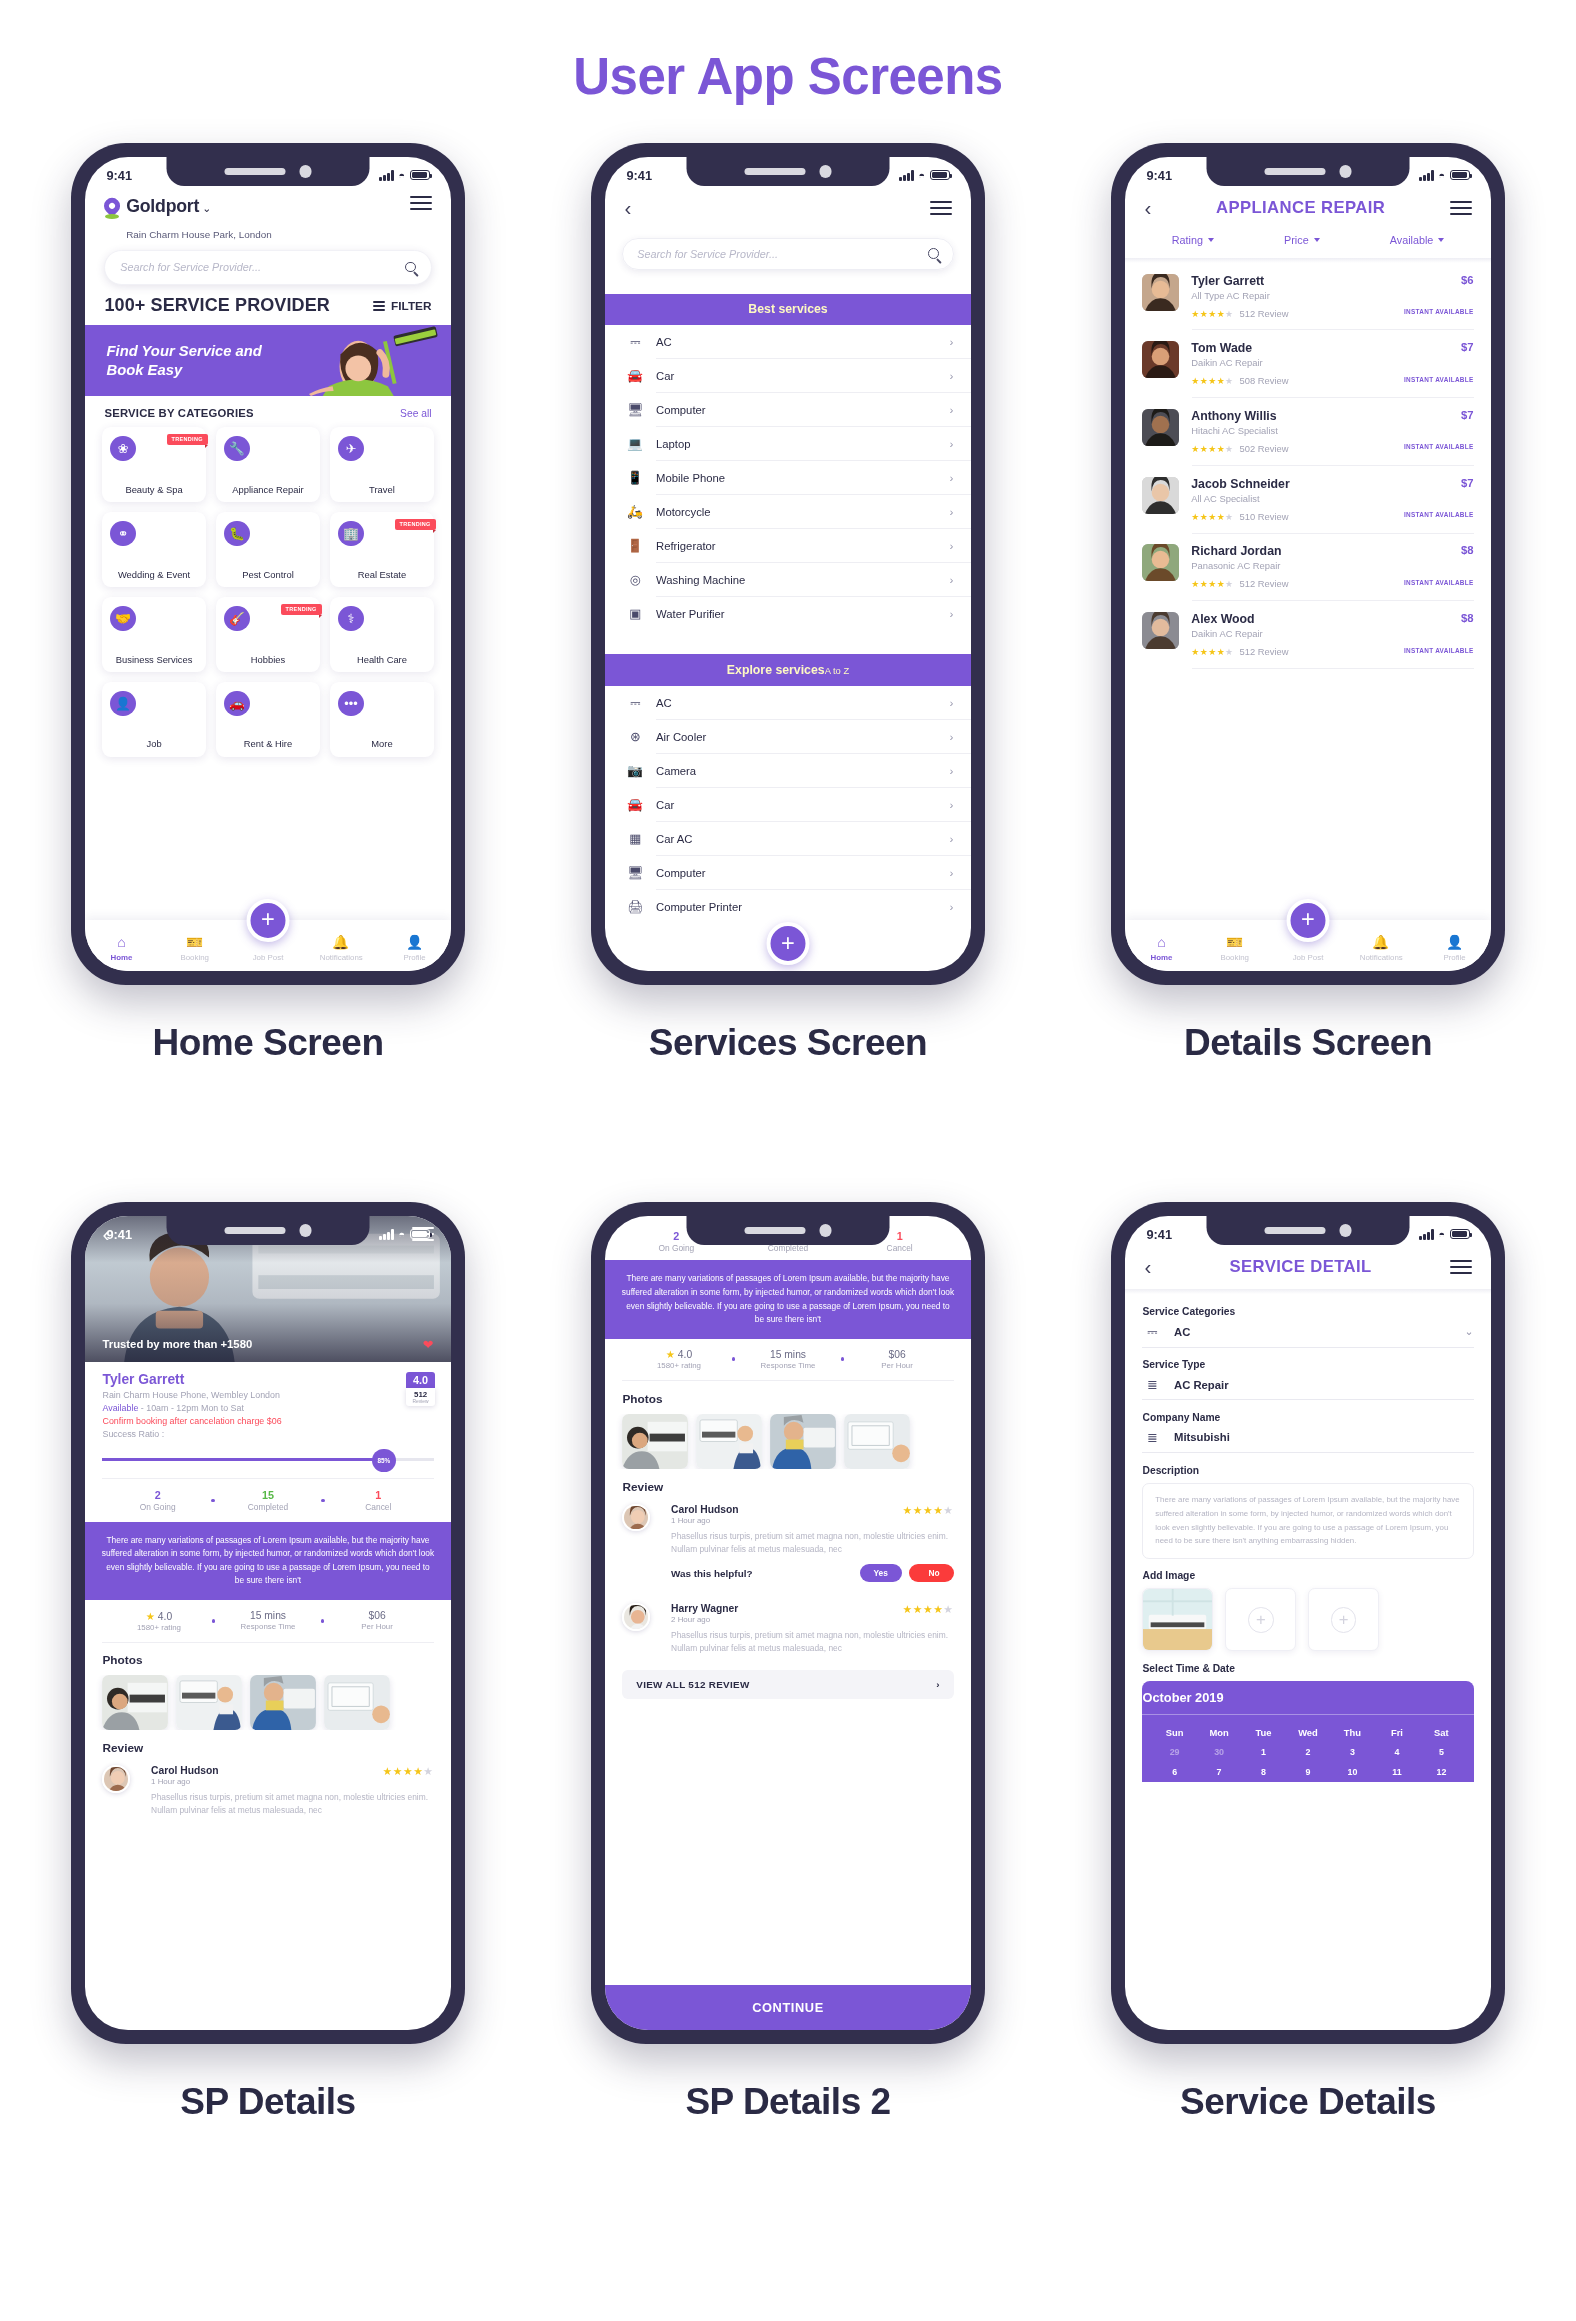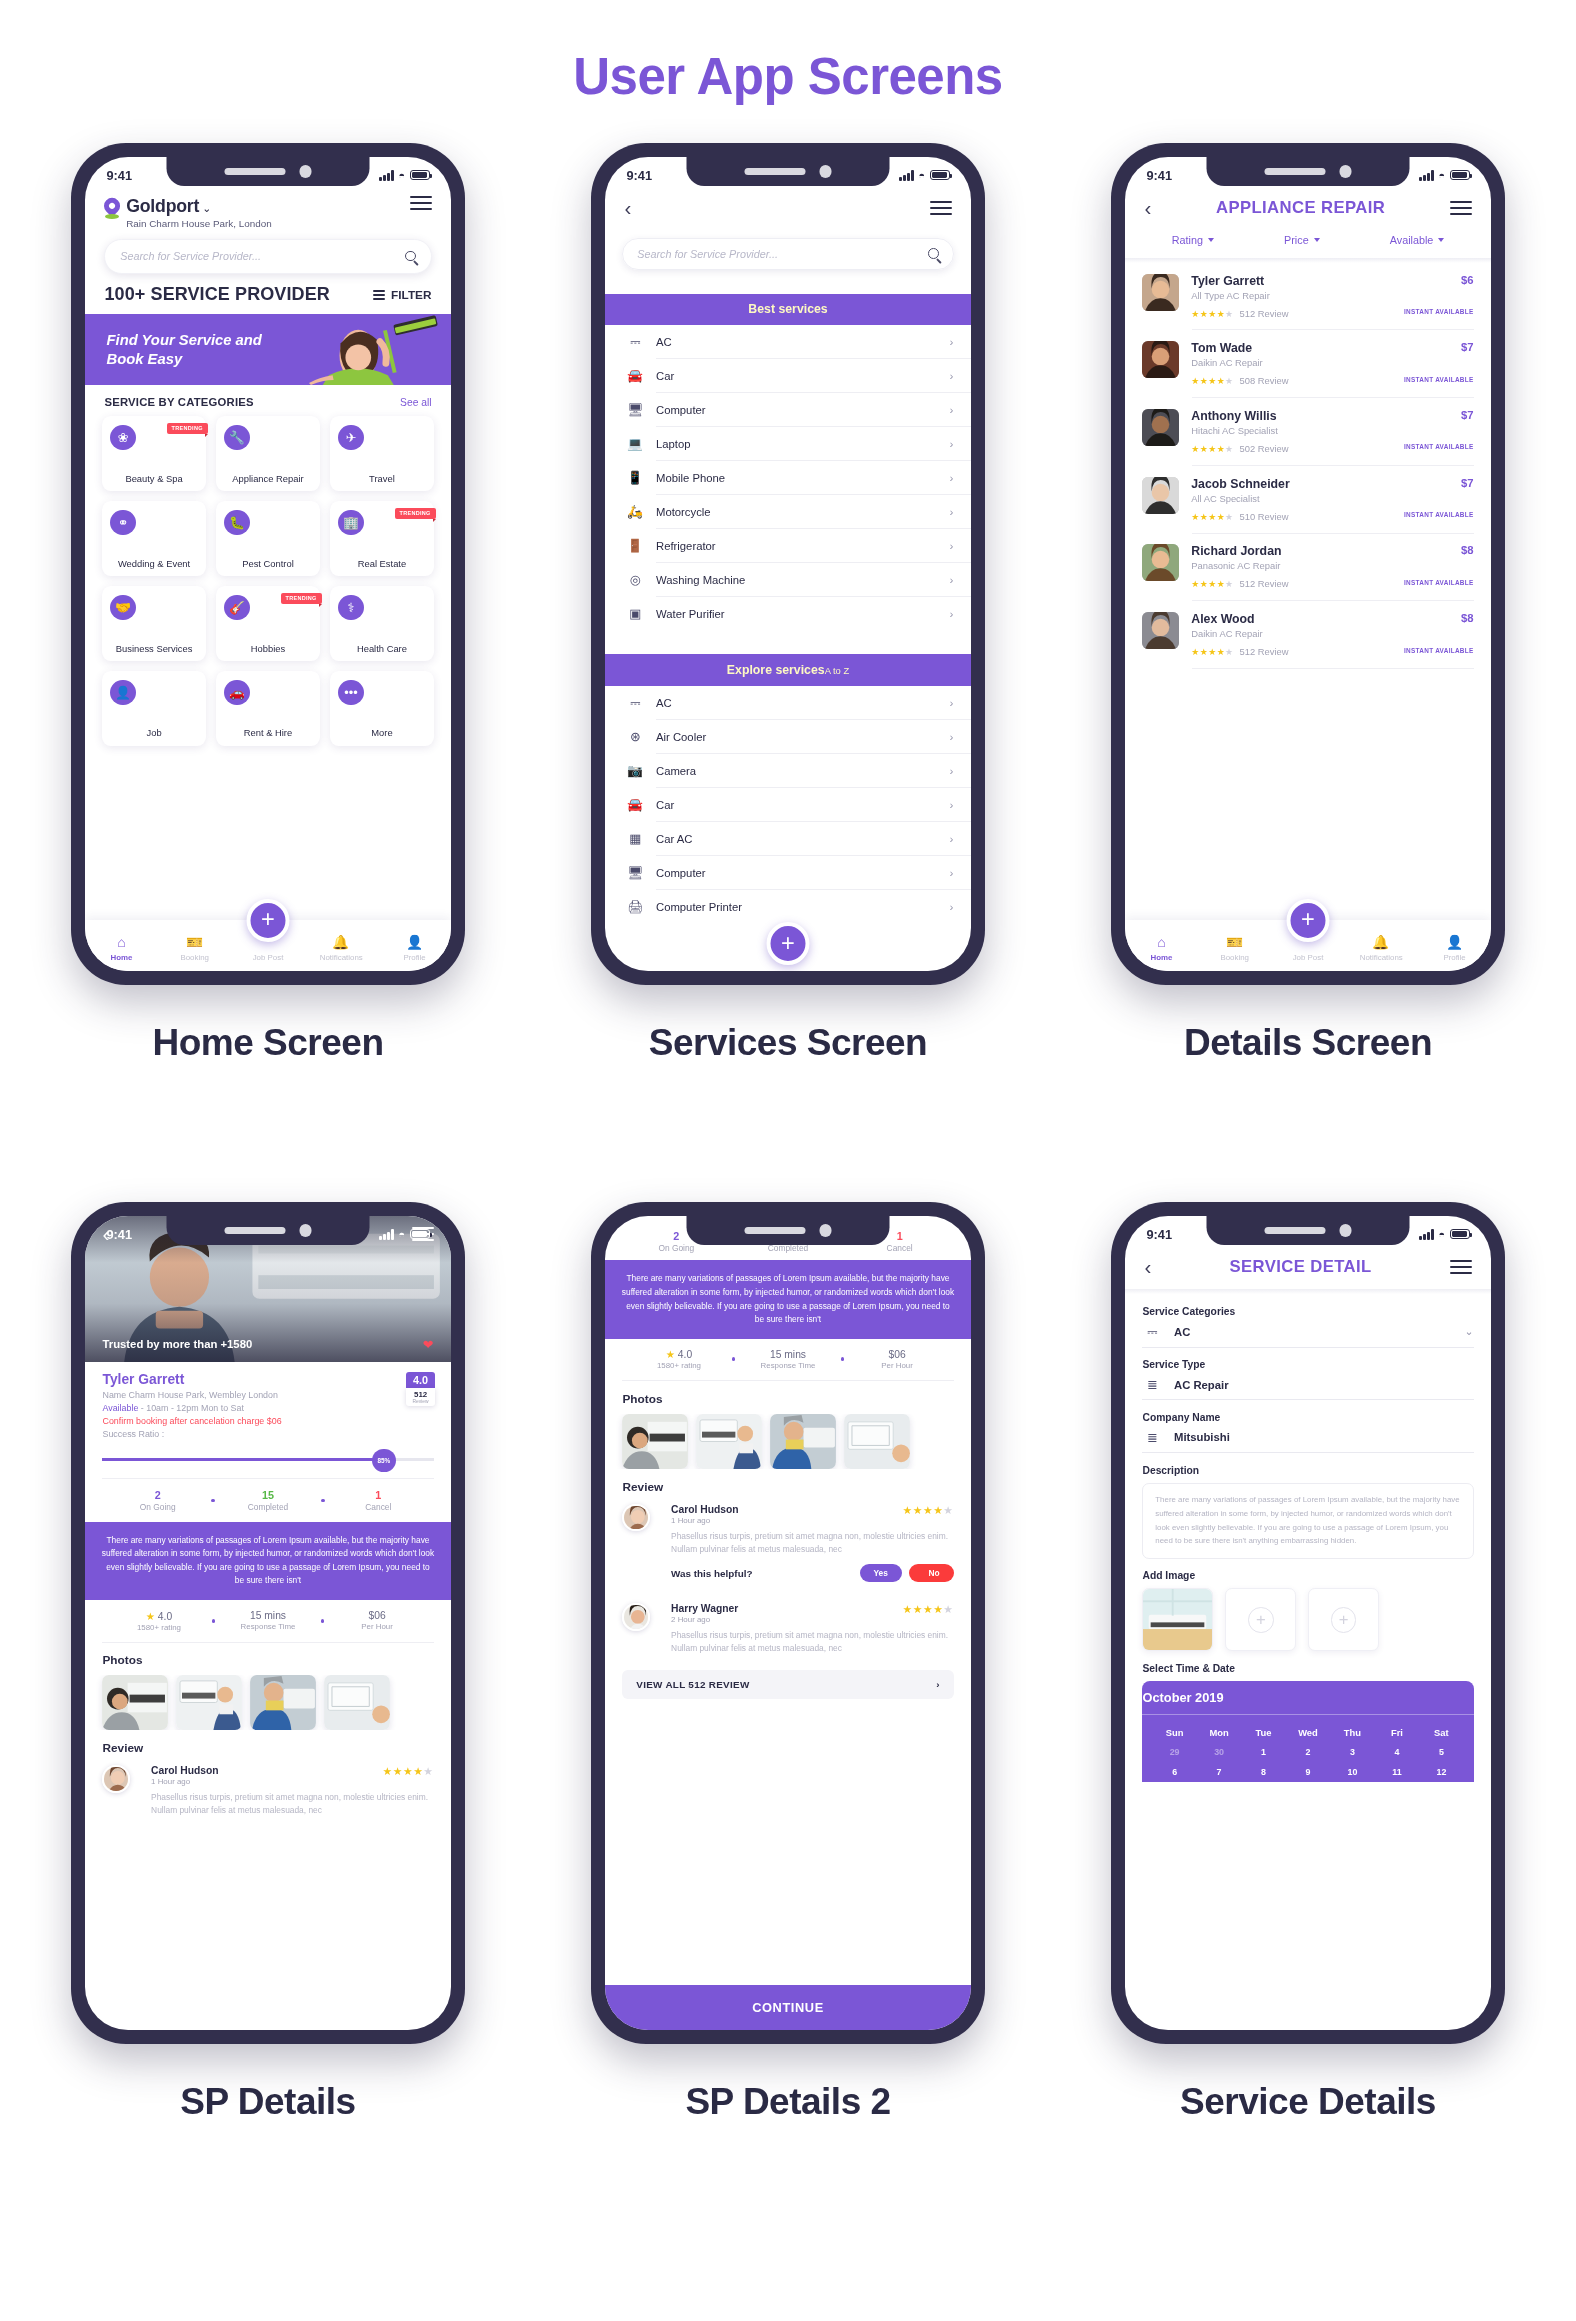--- a/index.html
+++ b/index.html
@@ -88,21 +88,21 @@
   
   .home-top { padding: 5.9px 19.7px 0; }
   .brand-row { display:flex; align-items:flex-start; justify-content:space-between; }
   .brand { display:flex; align-items:flex-start; gap:5.9px; }
   .pin { width:15.8px; height:21.7px; position:relative; flex:0 0 auto; margin-top:2px; }
   .pin .head{position:absolute;top:0;left:0;width:15.8px;height:15.8px;border-radius:50% 50% 50% 0;background:#7b56d6;transform:rotate(-45deg)}
   .pin .head::after{content:"";position:absolute;top:4.5px;left:4.5px;width:6.3px;height:6.3px;border-radius:50%;background:#fff}
   .pin .base{position:absolute;bottom:0;left:1px;width:13.8px;height:4.9px;border-radius:50%;background:#8dc63f}
   .brand-name { font-size:17.7px; font-weight:bold; color:#2b2b45; letter-spacing:-0.2px; }
   .brand-caret { font-size:10.8px; color:#2b2b45; margin-left:3px; }
-  .brand-sub { font-size:9.9px; color:#5a5a78; margin-top:1px; }
+  .brand-sub { font-size:9.9px; color:#5a5a78; margin-top:12px; }
   .search-box {
     margin: 9.9px 19.7px 0; height: 35px; border-radius: 19.7px; background:#fff;
     box-shadow: 0 2px 8.9px rgba(60,50,110,.13); border:1px solid #f1f1f6;
     display:flex; align-items:center; justify-content:space-between; padding: 0 14.8px;
   }
   .search-ph { font-size: 10.8px; color:#b7b7c8; font-style: italic; }
   .mag { width:10.8px; height:10.8px; border:1.6px solid #4b4b66; border-radius:50%; position:relative; }
   .mag::after{content:"";position:absolute;right:-3.9px;bottom:-3.4px;width:5.9px;height:1.8px;background:#4b4b66;transform:rotate(45deg);border-radius:1px}
   .sp-row { display:flex; align-items:center; justify-content:space-between; padding: 10.8px 19.7px 8.9px; }
   .sp-count { font-size:18px; font-weight:bold; color:#2b2b45; letter-spacing:0.1px; }
@@ -830,21 +830,21 @@
               </span>
           </div>
           <div class="trusted">
             <span class="t">Trusted by more than +1580</span>
             <span class="heart">❤</span>
           </div>
         </div>
 
         <div class="sp-body">
           <div class="sp-name">Tyler Garrett</div>
-          <div class="sp-line">Name Charm House Park, Wembley London</div>
+          <div class="sp-line">Rain Charm House Phone, Wembley London</div>
           <div class="sp-line">
             <span class="avail">Available</span><span> - 10am - 12pm Mon to Sat</span>
           </div>
           <div class="sp-warn">Confirm booking after cancelation charge $06</div>
           <div class="sp-line">Success Ratio :</div>
 
           <div class="rate-badge">
             <div class="n">4.0</div>
             <div class="c">
               <div class="v">512</div>

